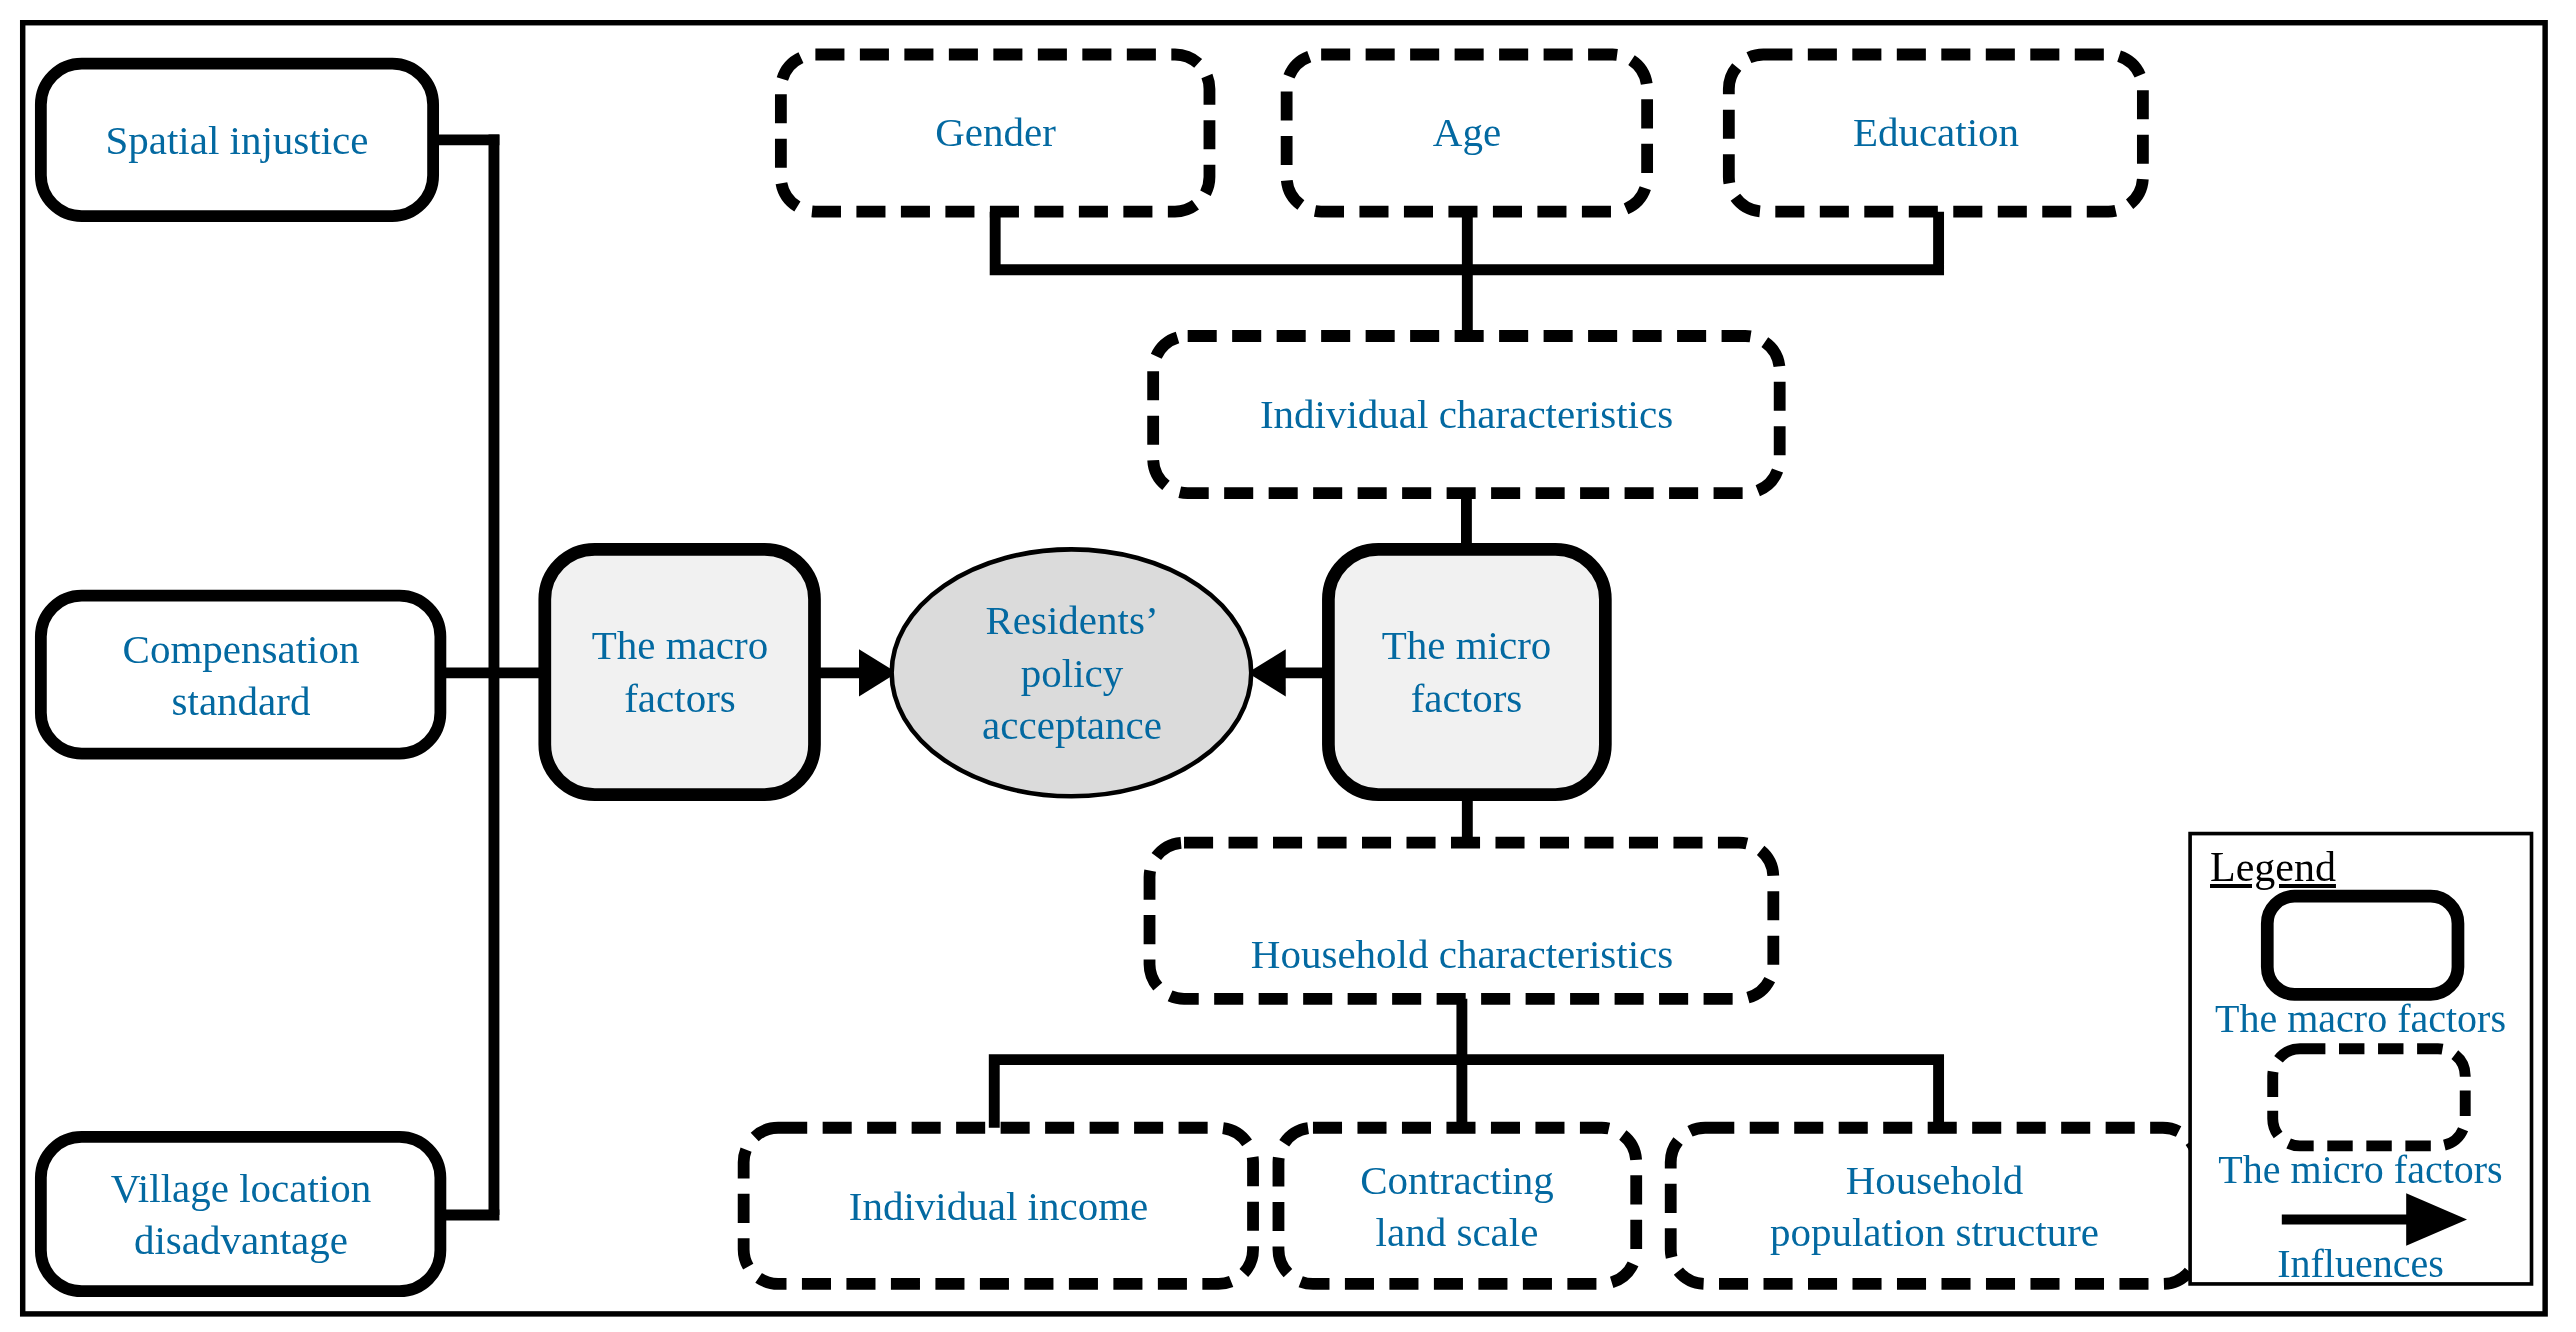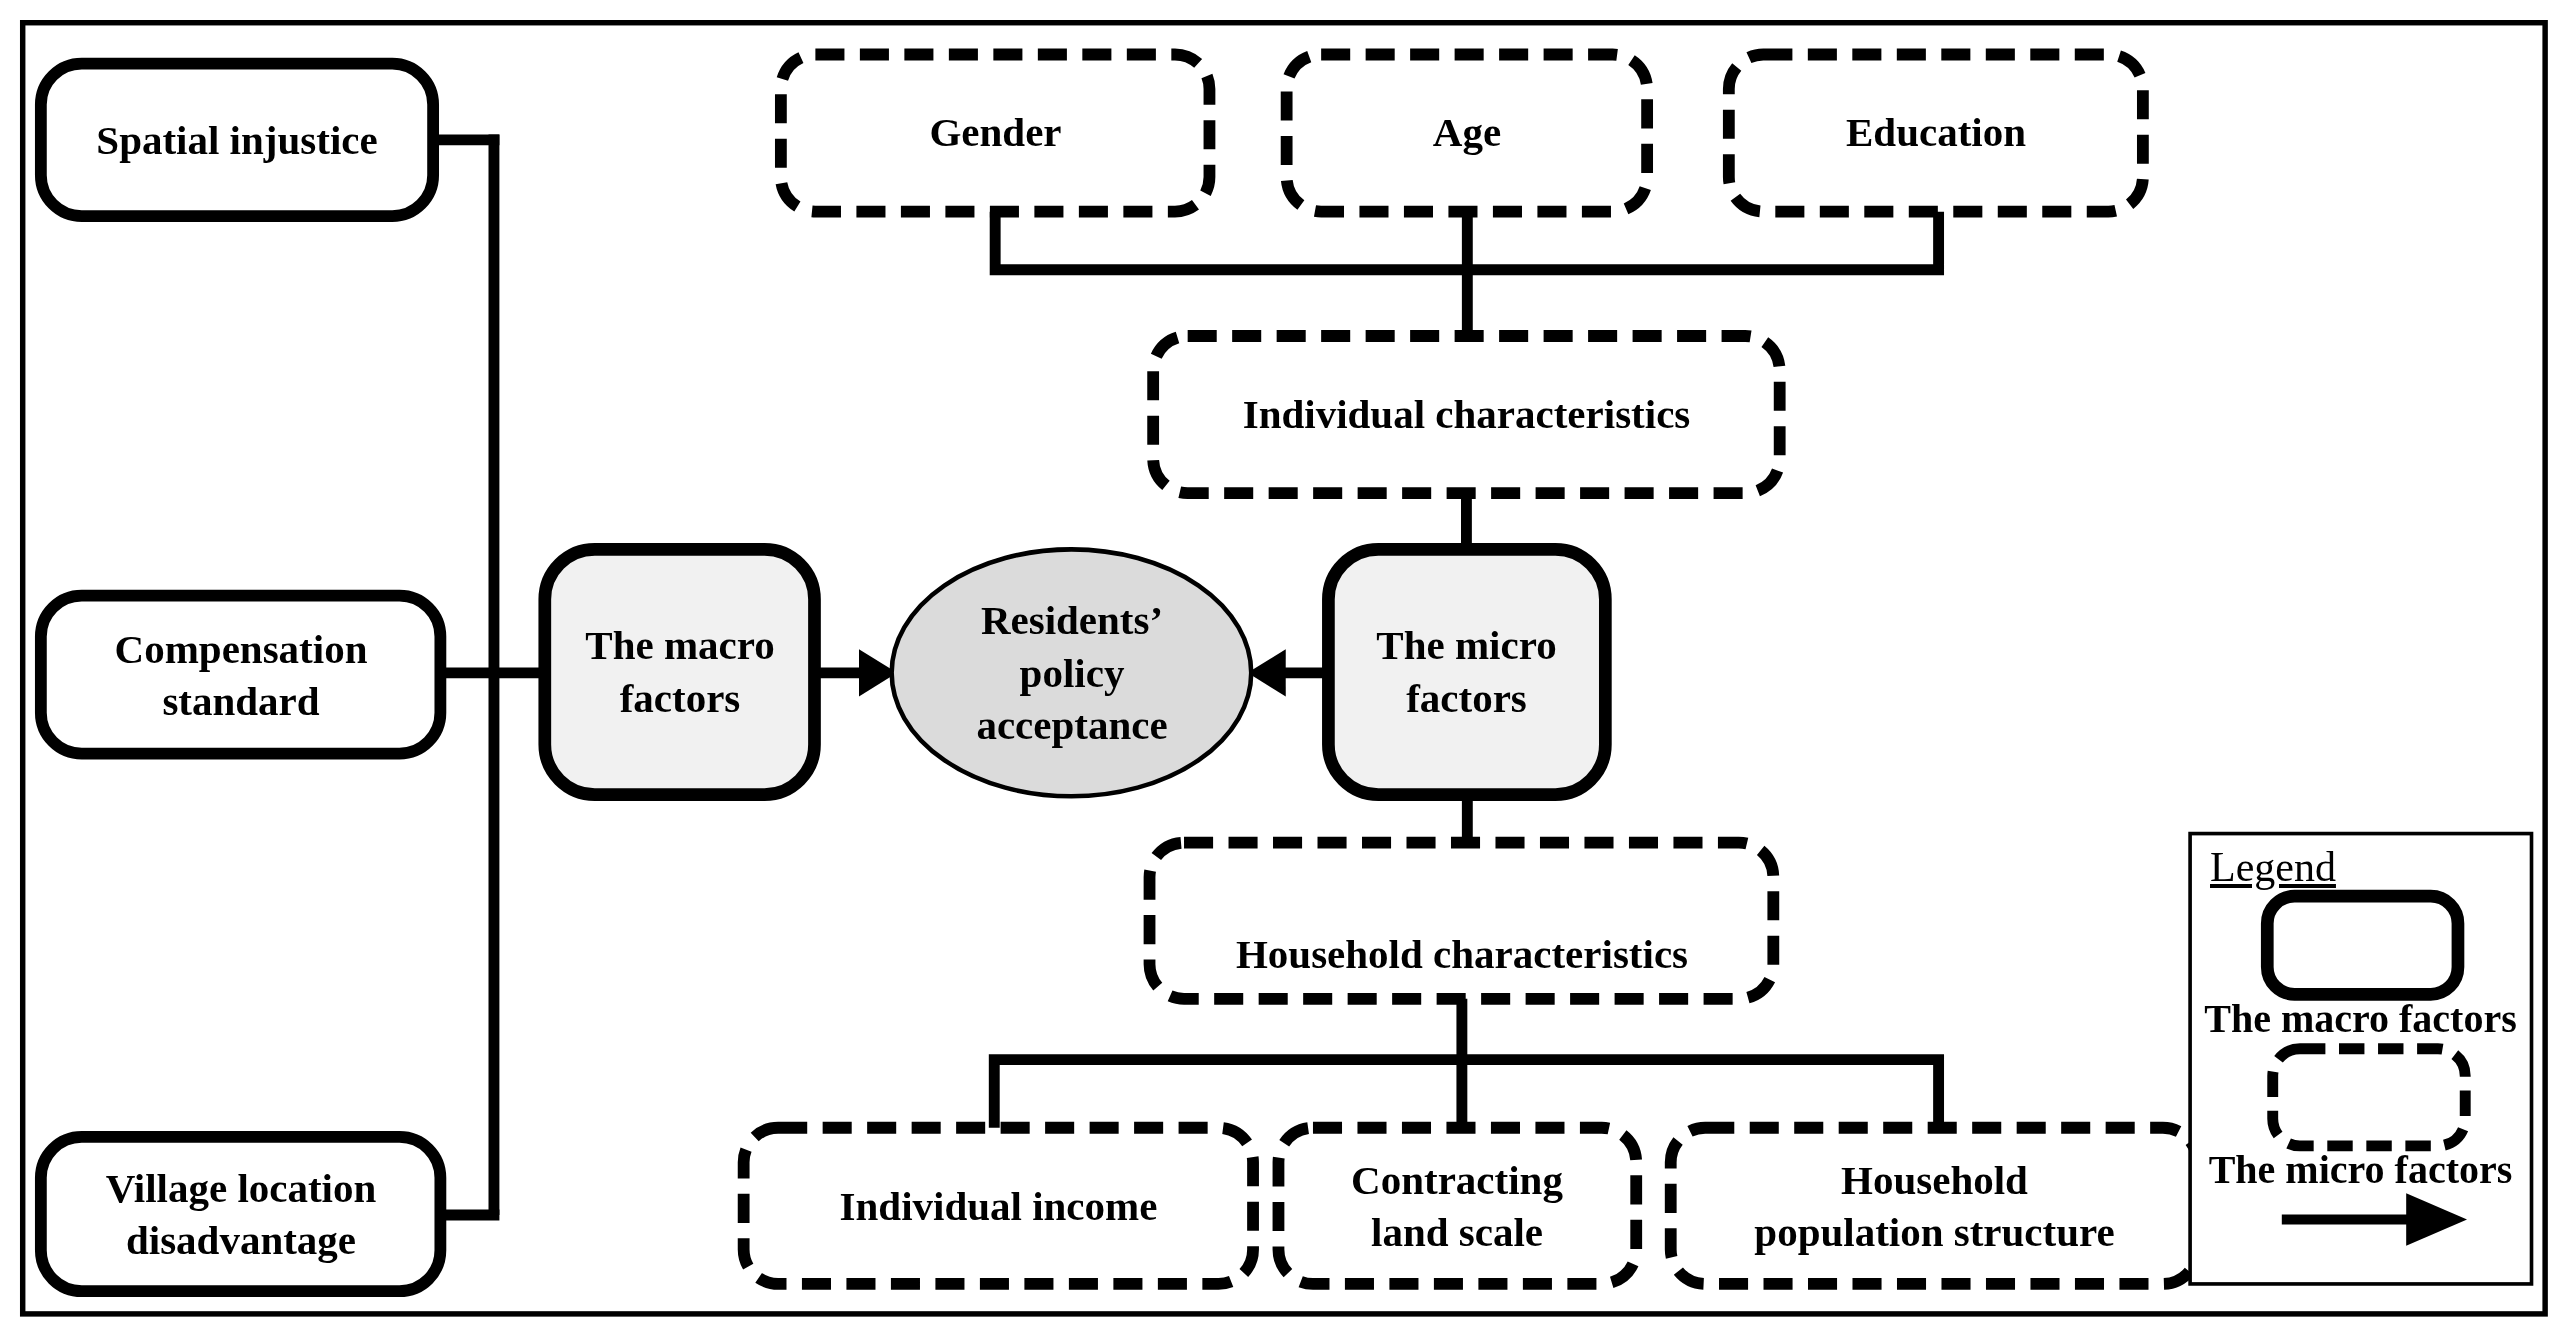--- a/index.html
+++ b/index.html
@@ -8,21 +8,21 @@
     width:2576px;height:1333px;
     background:#ffffff;
     font-family:"Liberation Serif","DejaVu Serif",serif;
     overflow:hidden;
   }
   .stage svg{position:absolute;left:0;top:0;z-index:1;}
   .label{
     position:absolute;z-index:2;
     display:flex;align-items:center;justify-content:center;
     text-align:center;white-space:pre-line;
-    font-size:41px;line-height:1.28;color:#000000;font-weight:bold;
+    font-size:41px;line-height:1.28;color:#0369a1;
   }
   .legend-label{font-size:40px;}
   .legend-title{
     position:absolute;z-index:2;color:#000;
     font-size:42px;line-height:1.1;text-decoration:underline;
   }
 </style>
 </head>
 <body>
 
@@ -93,15 +93,16 @@
   <div class="label" style="left:1150px;top:876px;width:624px;height:156px;">Household characteristics</div>
   <div class="label" style="left:744px;top:1128px;width:509px;height:156px;">Individual income</div>
   <div class="label" style="left:1278px;top:1128px;width:358px;height:156px;">Contracting
 land scale</div>
   <div class="label" style="left:1671px;top:1128px;width:527px;height:156px;">Household
 population structure</div>
 
   <div class="legend-title" style="left:2210px;top:844px;">Legend</div>
   <div class="label legend-label" style="left:2190px;top:995px;width:341px;height:47px;">The macro factors</div>
   <div class="label legend-label" style="left:2190px;top:1146px;width:341px;height:47px;">The micro factors</div>
+  <div class="label legend-label" style="left:2190px;top:1242px;width:341px;height:44px;">Influences</div>
 
 </div>
 
 
 </body></html>

